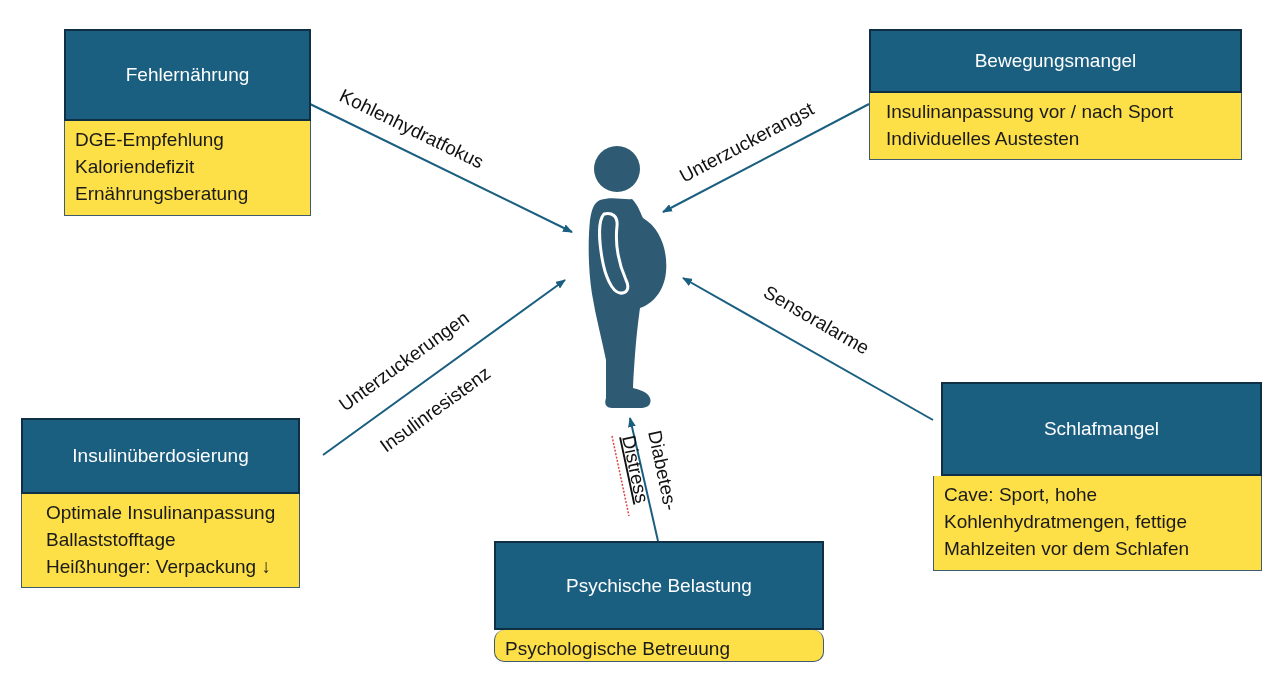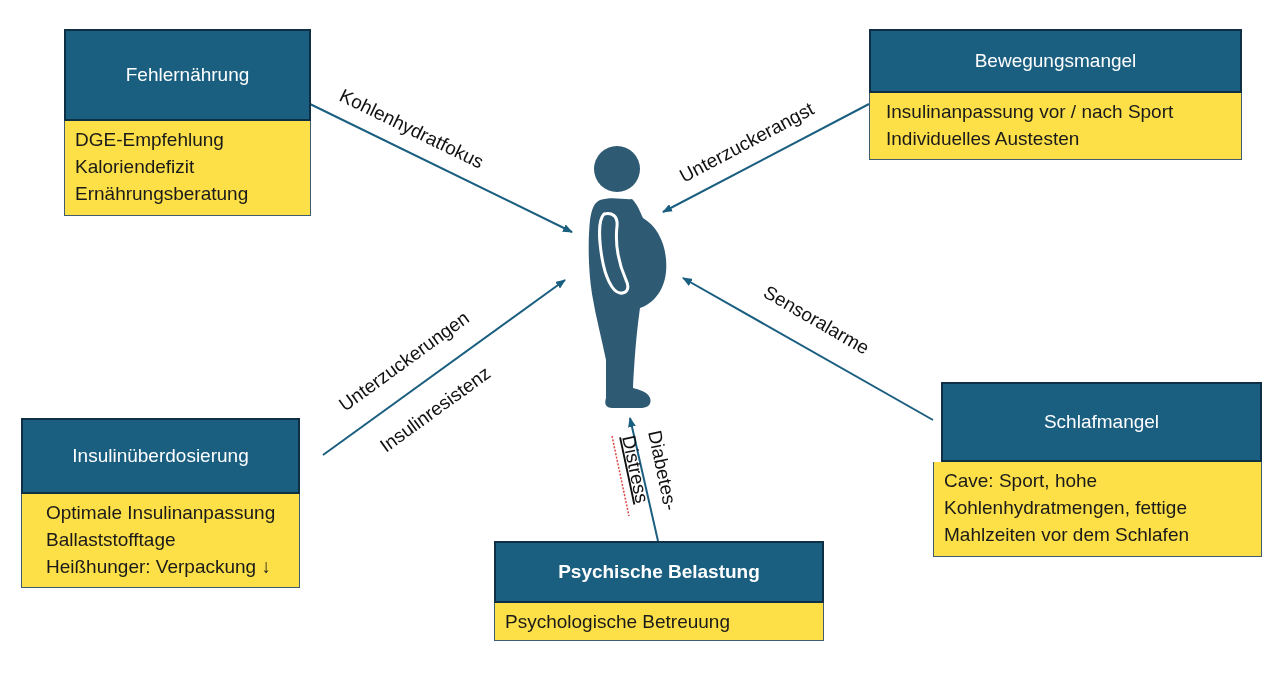--- a/index.html
+++ b/index.html
@@ -96,30 +96,30 @@
     <span>Insulinüberdosierung</span>
   </div>
   <div class="body" style="height:94px; padding-left:24px;">
     <div>Optimale Insulinanpassung</div>
     <div>Ballaststofftage</div>
     <div>Heißhunger: Verpackung ↓</div>
   </div>
 </div>
 
 <div class="box" style="left:933px; top:382px; width:329px;">
-  <div class="head" style="height:80px;margin-left:8px;">
+  <div class="head" style="height:94px;margin-left:8px;">
     <span>Schlafmangel</span>
   </div>
   <div class="body" style="height:95px;">
     <div>Cave: Sport, hohe</div>
     <div>Kohlenhydratmengen, fettige</div>
     <div>Mahlzeiten vor dem Schlafen</div>
   </div>
 </div>
 
 <div class="box" style="left:494px; top:541px; width:330px;">
-  <div class="head" style="height:62px;font-weight:bold;">
+  <div class="head" style="height:89px;">
     <span>Psychische Belastung</span>
   </div>
-  <div class="body" style="height:38px;">
+  <div class="body" style="height:32px;border-radius:10px;">
     <div>Psychologische Betreuung</div>
   </div>
 </div>
 
 </body></html>

